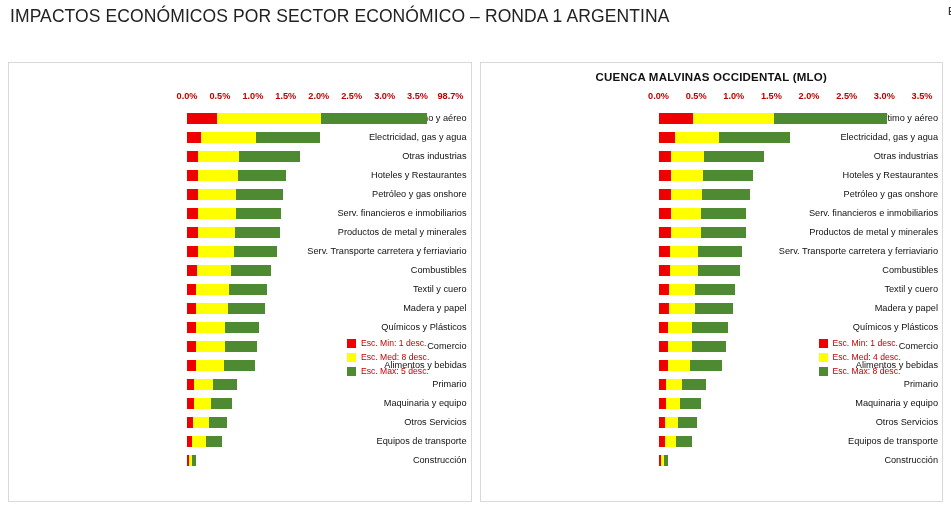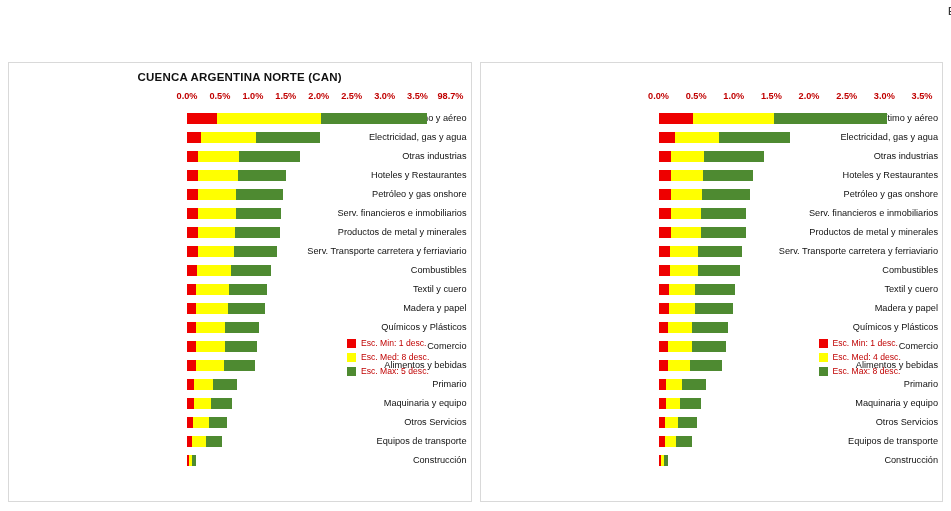--- a/index.html
+++ b/index.html
@@ -96,36 +96,36 @@
     color:#c00000;
     line-height:14px;
   }
   .legend .li{display:flex;align-items:center;gap:5px;white-space:nowrap;}
   .legend .sw{width:9px;height:9px;display:inline-block;}
 </style>
 </head>
 <body>
 
 <div class="header">
+  <div class="title1">IMPACTOS ECONÓMICOS POR SECTOR ECONÓMICO – RONDA 1 ARGENTINA</div>
 </div>
 
 <div class="brand">
   <div class="row">
     <span class="swatch" style="background:#1f9ed9"></span>
     <span>Ecolatina</span>
   </div>
   <div class="row">
     <span class="swatch" style="background:#4e8a31"></span>
     <span>Energy</span>
   </div>
 </div>
 
 <div class="panels">
   <div class="panel">
-    <div class="panel-title">CUENCA ARGENTINA NORTE (CAN)</div>
     <div class="plot">
       <div class="axis">
           <div class="tick" style="left: 178px;">0.0%</div>
           <div class="tick" style="left: 210.938px;">0.5%</div>
           <div class="tick" style="left: 243.875px;">1.0%</div>
           <div class="tick" style="left: 276.812px;">1.5%</div>
           <div class="tick" style="left: 309.75px;">2.0%</div>
           <div class="tick" style="left: 342.688px;">2.5%</div>
           <div class="tick" style="left: 375.625px;">3.0%</div>
           <div class="tick" style="left: 408.562px;">3.5%</div>
@@ -296,20 +296,21 @@
           </div>
           <div class="li">
             <span class="sw" style="background: rgb(78, 138, 49);"></span>
             <span>Esc. Max: 5 desc.</span>
           </div>
         </div>
     </div>
   </div>
 
   <div class="panel">
+    <div class="panel-title">CUENCA MALVINAS OCCIDENTAL (MLO)</div>
     <div class="plot">
       <div class="axis">
           <div class="tick" style="left: 178px;">0.0%</div>
           <div class="tick" style="left: 215.643px;">0.5%</div>
           <div class="tick" style="left: 253.286px;">1.0%</div>
           <div class="tick" style="left: 290.929px;">1.5%</div>
           <div class="tick" style="left: 328.571px;">2.0%</div>
           <div class="tick" style="left: 366.214px;">2.5%</div>
           <div class="tick" style="left: 403.857px;">3.0%</div>
           <div class="tick" style="left: 441.5px;">3.5%</div>

